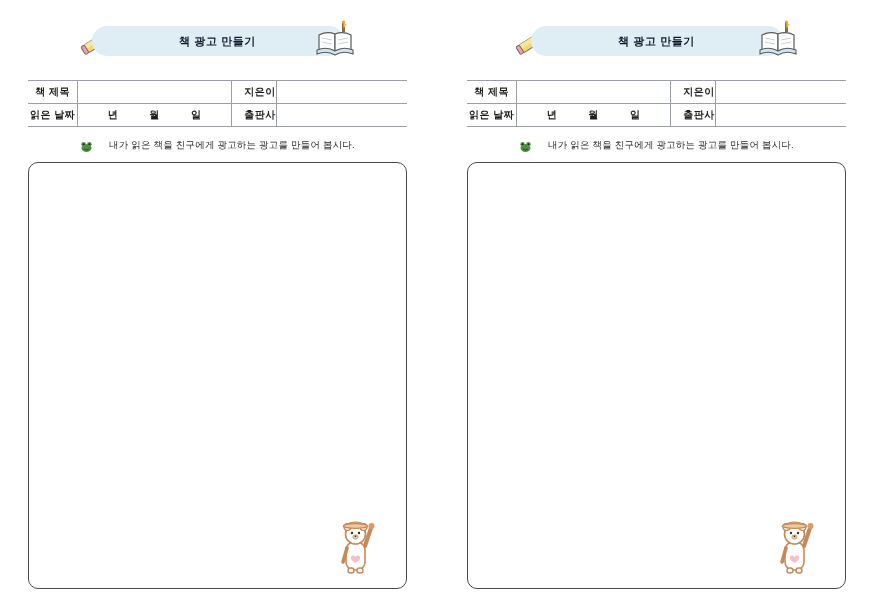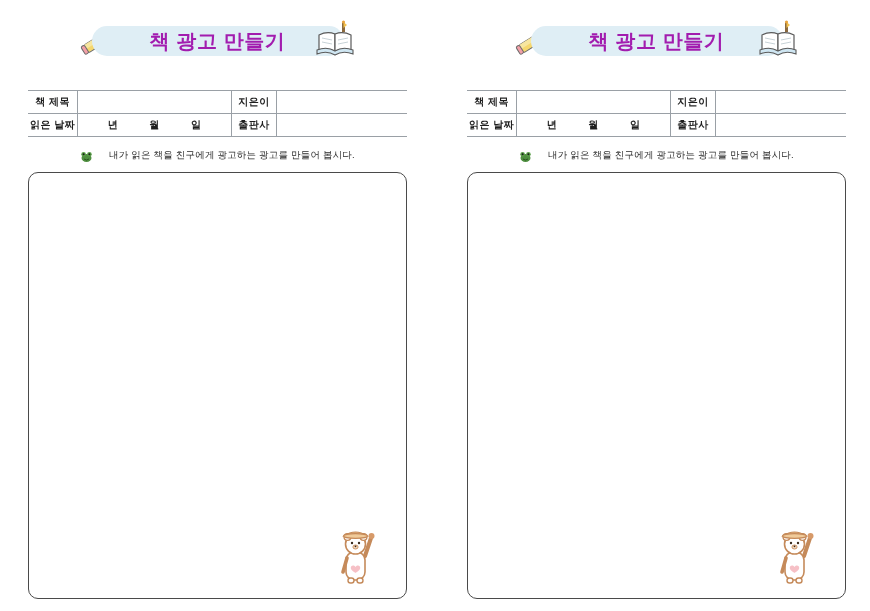--- a/index.html
+++ b/index.html
@@ -46,23 +46,23 @@
     position: relative;
     width: 252px;
     height: 30px;
     background: #dfeef5;
     border-radius: 15px;
     display: flex;
     align-items: center;
     justify-content: center;
   }
   .title-text {
-    font-size: 20px;
+    font-size: 11px;
     font-weight: bold;
-    color: #a21caf;
+    color: #0f172a;
     letter-spacing: 0.6px;
   }
   .pencil-icon {
     position: absolute;
     left: 52px;
     top: 6px;
     width: 40px;
     height: 34px;
   }
   .book-icon {
@@ -70,21 +70,21 @@
     right: 48px;
     top: 2px;
     width: 46px;
     height: 40px;
   }
   .worksheet.right .pencil-icon { left: 48px; }
   .worksheet.right .book-icon { right: 44px; }
 
   
   .info-table {
-    margin-top: 26px;
+    margin-top: 16px;
     width: 100%;
     border-collapse: collapse;
     border-top: 1.6px solid #3a3a3a;
     border-bottom: 1.6px solid #3a3a3a;
   }
   .info-table td {
     border: 0.8px solid #9aa0a6;
     height: 22px;
     font-size: 10px;
     color: #1f1f1f;
@@ -94,21 +94,21 @@
     text-align: center;
     font-weight: bold;
     letter-spacing: 0.5px;
     width: 52px;
     background: #ffffff;
   }
   .info-table td.value {
     width: 160px;
   }
   .info-table td.label-2 {
-    text-align: center;
+    text-align: right;
     font-weight: bold;
     letter-spacing: 0.5px;
     width: 46px;
   }
   .info-table td.value-2 {
     width: 140px;
   }
   .info-table td.first-col {
     border-left: none;
   }

